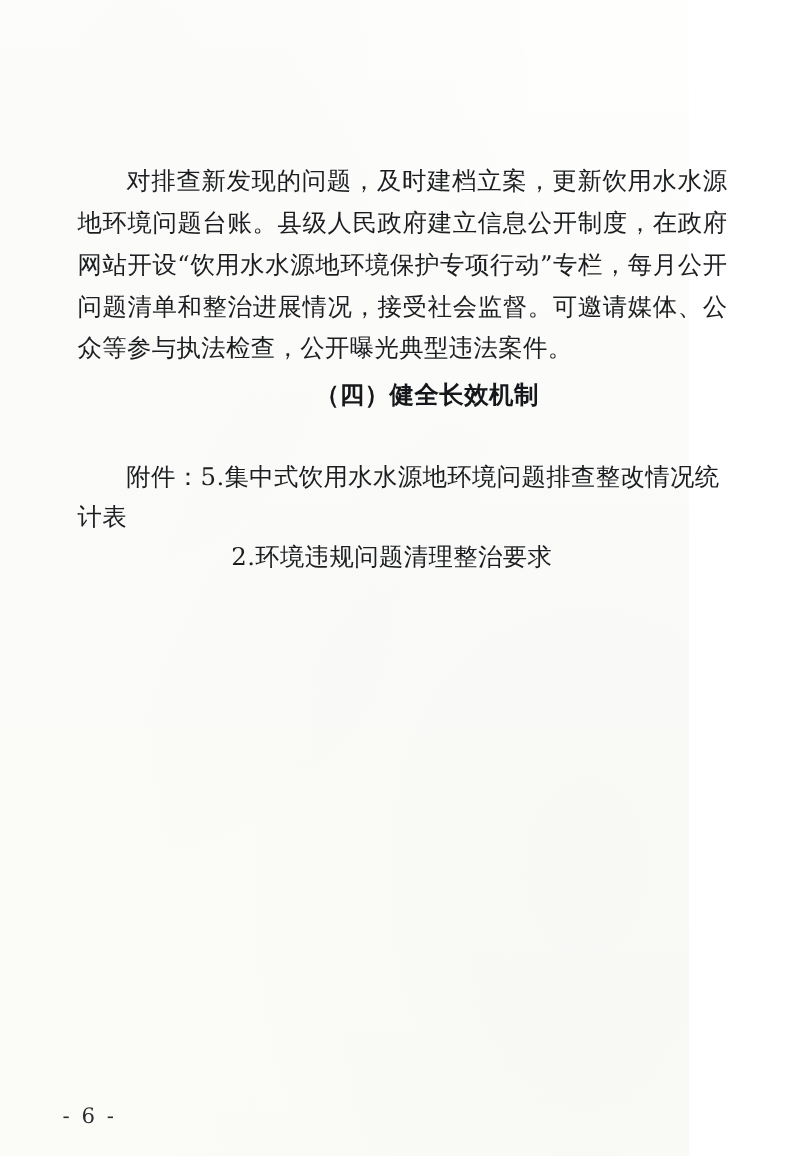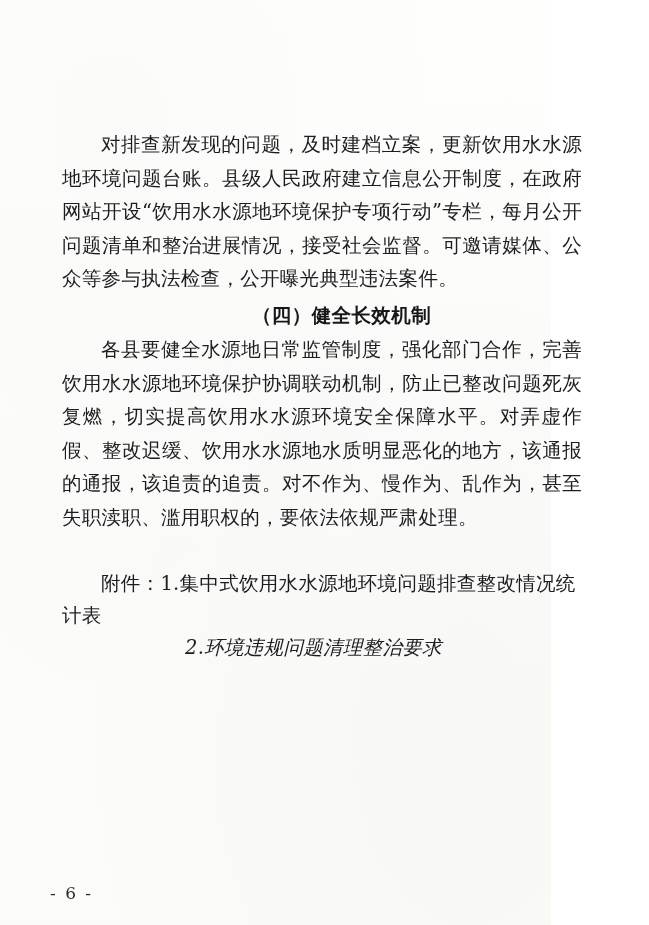--- a/index.html
+++ b/index.html
@@ -67,21 +67,20 @@
     font-size: 19.5px;
     line-height: 32px;
     letter-spacing: 0.3px;
     color: #1b1d20;
   }
   .attach-line.first {
     text-indent: 39px;
   }
   .attach-line.second {
     padding-left: 123px;
-    font-style: italic;
   }
   .page-number {
     position: absolute;
     left: 50px;
     bottom: 22px;
     font-size: 17px;
     letter-spacing: 2px;
     color: #2a2c2f;
     font-family: "DejaVu Serif", "Liberation Serif", serif;
   }
@@ -90,24 +89,23 @@
 <body>
 
 <div class="page">
 
   <div class="content">
 
     <p class="para indent">对排查新发现的问题，及时建档立案，更新饮用水水源地环境问题台账。县级人民政府建立信息公开制度，在政府网站开设“饮用水水源地环境保护专项行动”专栏，每月公开问题清单和整治进展情况，接受社会监督。可邀请媒体、公众等参与执法检查，公开曝光典型违法案件。</p>
 
     <p class="heading">（四）健全长效机制</p>
 
-    <p class="para indent">各县要健全水源地日常监管制度，强化部门合作，完善饮用水水源地环境保护协调联动机制，防止已整改问题死灰复燃，切实提高饮用水水源环境安全保障水平。对弄虚作假、整改迟缓、饮用水水源地水质明显恶化的地方，该通报的通报，该追责的追责。对不作为、慢作为、乱作为，甚至失职渎职、滥用职权的，要依法依规严肃处理。</p>
 
     <div class="attach-block">
-      <div class="attach-line first">附件：1.集中式饮用水水源地环境问题排查整改情况统计表</div>
+      <div class="attach-line first">附件：5.集中式饮用水水源地环境问题排查整改情况统计表</div>
       <div class="attach-line second">2.环境违规问题清理整治要求</div>
     </div>
 
   </div>
 
   <div class="page-number">- 6 -</div>
 
 </div>
 
 </body></html>

